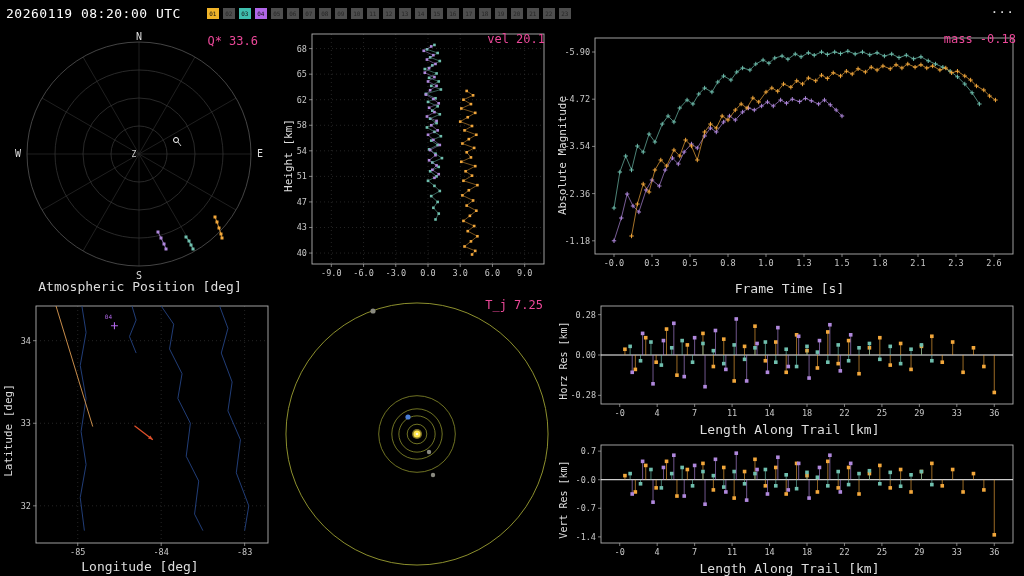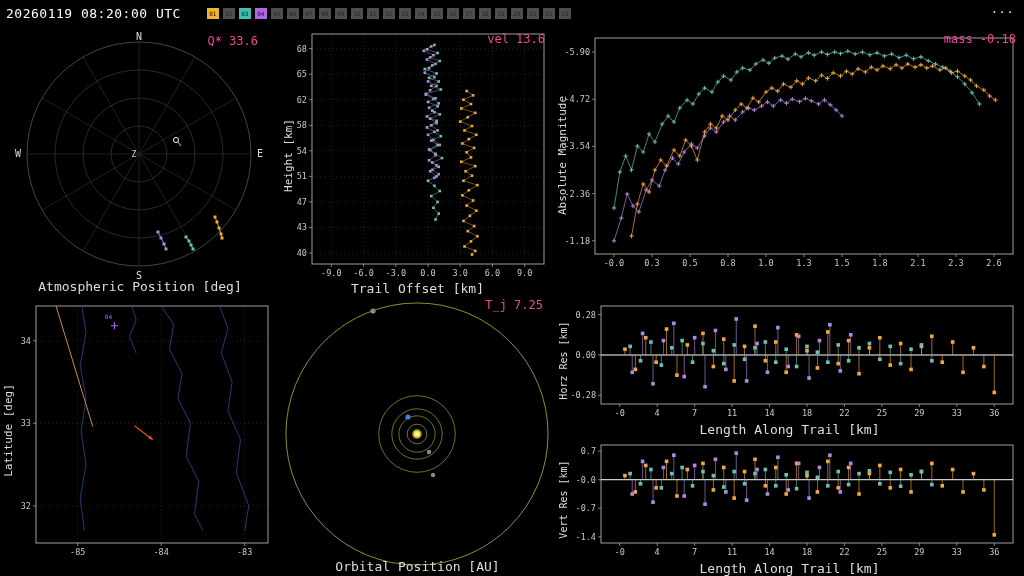--- a/index.html
+++ b/index.html
@@ -255,22 +255,21 @@
         <rect x="188.58888888888887" y="188.50952380952378" width="2.6" height="2.6" fill="#f2a73b"></rect>
         <rect x="182.14444444444445" y="193.62063492063493" width="2.6" height="2.6" fill="#f2a73b"></rect>
         <rect x="192.88518518518518" y="198.731746031746" width="2.6" height="2.6" fill="#f2a73b"></rect>
         <rect x="186.44074074074072" y="203.84285714285713" width="2.6" height="2.6" fill="#f2a73b"></rect>
         <rect x="196.10740740740738" y="208.95396825396827" width="2.6" height="2.6" fill="#f2a73b"></rect>
         <rect x="189.66296296296292" y="214.06507936507936" width="2.6" height="2.6" fill="#f2a73b"></rect>
         <rect x="183.21851851851852" y="219.17619047619047" width="2.6" height="2.6" fill="#f2a73b"></rect>
         <rect x="193.95925925925926" y="223.55714285714288" width="2.6" height="2.6" fill="#f2a73b"></rect>
         <rect x="190.73703703703703" y="227.20793650793652" width="2.6" height="2.6" fill="#f2a73b"></rect>
       </svg>
-    <span class="ptitle" style="right:10px;top:6px">vel 13.6</span>
-    <span class="xl" style="bottom:2px">Trail Offset [km]</span>
+    <span class="ptitle" style="right:10px;top:6px">vel 20.1</span>
     <div class="ylwrap">
         <span>Height [km]</span>
       </div>
   </div>
 
   <div class="panel" id="panel-mag" style="left:555px;top:26px;width:469px;height:272px">
     <svg id="svg-mag" width="469" height="272">
         <line x1="59" y1="228" x2="59" y2="231" stroke="#999" stroke-width="0.8"></line>
         <text x="59" y="240" text-anchor="middle" font-size="8.5" fill="#c8c8c8">-0.0</text>
         <line x1="97" y1="228" x2="97" y2="231" stroke="#999" stroke-width="0.8"></line>
@@ -455,20 +454,21 @@
         <path d="M394.4153846153846 46.79999999999998H398.8153846153846M396.6153846153846 44.59999999999998V48.999999999999986" stroke="#f2a73b" stroke-width="1" fill="none"></path>
         <path d="M400.2615384615385 45.19999999999999H404.6615384615385M402.4615384615385 42.999999999999986V47.39999999999999" stroke="#f2a73b" stroke-width="1" fill="none"></path>
         <path d="M407.5692307692308 50H411.96923076923076M409.7692307692308 47.8V52.2" stroke="#f2a73b" stroke-width="1" fill="none"></path>
         <path d="M413.4153846153846 54H417.8153846153846M415.6153846153846 51.8V56.2" stroke="#f2a73b" stroke-width="1" fill="none"></path>
         <path d="M419.26153846153846 60H423.66153846153844M421.46153846153845 57.8V62.2" stroke="#f2a73b" stroke-width="1" fill="none"></path>
         <path d="M426.5692307692307 64H430.9692307692307M428.7692307692307 61.8V66.2" stroke="#f2a73b" stroke-width="1" fill="none"></path>
         <path d="M432.4153846153846 70.00000000000003H436.8153846153846M434.6153846153846 67.80000000000003V72.20000000000003" stroke="#f2a73b" stroke-width="1" fill="none"></path>
         <path d="M438.26153846153846 74H442.66153846153844M440.46153846153845 71.8V76.2" stroke="#f2a73b" stroke-width="1" fill="none"></path>
       </svg>
     <span class="ptitle" style="right:8px;top:6px">mass -0.18</span>
+    <span class="xl" style="bottom:2px">Frame Time [s]</span>
     <div class="ylwrap">
         <span>Absolute Magnitude</span>
       </div>
   </div>
 
   <div class="panel" id="panel-map" style="left:0;top:298px;width:280px;height:278px">
     <svg id="svg-map" width="280" height="278">
         <line x1="77.72661870503595" y1="8" x2="77.72661870503595" y2="245" stroke="#343434" stroke-width="0.7" stroke-dasharray="1,3"></line>
         <line x1="77.72661870503595" y1="245" x2="77.72661870503595" y2="248" stroke="#999" stroke-width="0.8"></line>
         <text x="77.72661870503595" y="257" text-anchor="middle" font-size="8.5" fill="#c8c8c8">-85</text>
@@ -491,20 +491,21 @@
         <polyline points="81.89928057553931,8 86.07194244604267,34.42508710801397 80.23021582733821,67.45644599303125 86.07194244604267,100.48780487804913 81.06474820143936,133.51916376306642 86.07194244604267,166.5505226480837 80.23021582733821,199.581881533101 84.40287769784157,232.61324041811858" fill="none" stroke="#23407d" stroke-width="1" opacity="0.95"></polyline>
         <polyline points="131.97122302158317,8 136.14388489208653,22.038327526132548 129.4676258992809,38.55400696864146 136.14388489208653,55.06968641114983" fill="none" stroke="#23407d" stroke-width="1" opacity="0.95"></polyline>
         <polyline points="161.17985611510784,8 173.69784172661912,26.1672473867595 169.5251798561146,50.94076655052291 182.04316546762584,75.71428571428572 177.87050359712248,100.48780487804913 190.38848920863254,125.26132404181193 186.2158273381292,158.29268292682923 198.73381294964045,183.06620209059264 194.5611510791371,216.09756097560995 202.9064748201438,232.61324041811858" fill="none" stroke="#23407d" stroke-width="1" opacity="0.95"></polyline>
         <polyline points="219.59712230215845,8 227.94244604316515,30.29616724738699 221.26618705035955,55.06968641114983 232.1151079136685,83.97212543554019 227.94244604316515,112.87456445993053 240.4604316546764,141.7770034843209 236.28776978417307,174.80836236933817 248.80575539568312,207.83972125435548 244.63309352517976,232.61324041811858" fill="none" stroke="#23407d" stroke-width="1" opacity="0.95"></polyline>
         <polyline points="56.02877697841683,8 92.74820143884946,128.5644599303136" fill="none" stroke="#d2944e" stroke-width="1" opacity="0.95"></polyline>
         <line x1="134.47482014388544" y1="127.73867595818834" x2="152.83453237410117" y2="141.7770034843209" stroke="#e0512b" stroke-width="1.2"></line>
         <polygon points="152.83453237410117,141.7770034843209 147.99344879424646,140.52643970231654 150.35881650958515,137.43294651436946" fill="#e0512b"></polygon>
         <path d="M110.94604316546742 27.818815331010597H117.94604316546742M114.44604316546742 24.318815331010597V31.318815331010597" stroke="#b066e8" stroke-width="1.1"></path>
         <text x="108.44604316546742" y="20.818815331010597" text-anchor="middle" font-size="6" fill="#b066e8">04</text>
       </svg>
+    <span class="xl" style="bottom:2px">Longitude [deg]</span>
     <div class="ylwrap">
         <span>Latitude [deg]</span>
       </div>
   </div>
 
   <div class="panel" id="panel-orbit" style="left:280px;top:298px;width:275px;height:278px">
     <svg id="svg-orbit" width="275" height="278">
         <circle cx="137" cy="136" r="9.828" fill="none" stroke="#93972f" stroke-width="0.8" opacity="0.95"></circle>
         <circle cx="137" cy="136" r="18.144" fill="none" stroke="#93972f" stroke-width="0.8" opacity="0.95"></circle>
         <circle cx="137" cy="136" r="25.2" fill="none" stroke="#93972f" stroke-width="0.8" opacity="0.95"></circle>
@@ -512,21 +513,20 @@
         <circle cx="137" cy="136" r="131.04" fill="none" stroke="#93972f" stroke-width="1" opacity="0.95"></circle>
         <circle cx="137" cy="136" r="5" fill="#ffe64a" opacity="0.5"></circle>
         <circle cx="137" cy="136" r="3.5" fill="#ffe64a"></circle>
         <circle cx="137" cy="136" r="1.3" fill="#fffbe0"></circle>
         <circle cx="128" cy="119" r="2.6" fill="#4a7fd6"></circle>
         <circle cx="149" cy="154" r="2.2" fill="#8a8a80"></circle>
         <circle cx="153" cy="177" r="2.2" fill="#8a8a80"></circle>
         <circle cx="93" cy="13" r="2.6" fill="#8a8a80"></circle>
       </svg>
     <span class="ptitle" style="right:12px;top:0">T_j 7.25</span>
-    <span class="xl" style="bottom:2px">Orbital Position [AU]</span>
   </div>
 
   <div class="panel" id="panel-horz" style="left:555px;top:298px;width:469px;height:139px">
     <svg id="svg-horz" width="469" height="139">
         <line x1="64.72727272727273" y1="106" x2="64.72727272727273" y2="109" stroke="#999" stroke-width="0.8"></line>
         <text x="64.72727272727273" y="118" text-anchor="middle" font-size="8.5" fill="#c8c8c8">-0</text>
         <line x1="102.18181818181819" y1="106" x2="102.18181818181819" y2="109" stroke="#999" stroke-width="0.8"></line>
         <text x="102.18181818181819" y="118" text-anchor="middle" font-size="8.5" fill="#c8c8c8">4</text>
         <line x1="139.63636363636363" y1="106" x2="139.63636363636363" y2="109" stroke="#999" stroke-width="0.8"></line>
         <text x="139.63636363636363" y="118" text-anchor="middle" font-size="8.5" fill="#c8c8c8">7</text>

